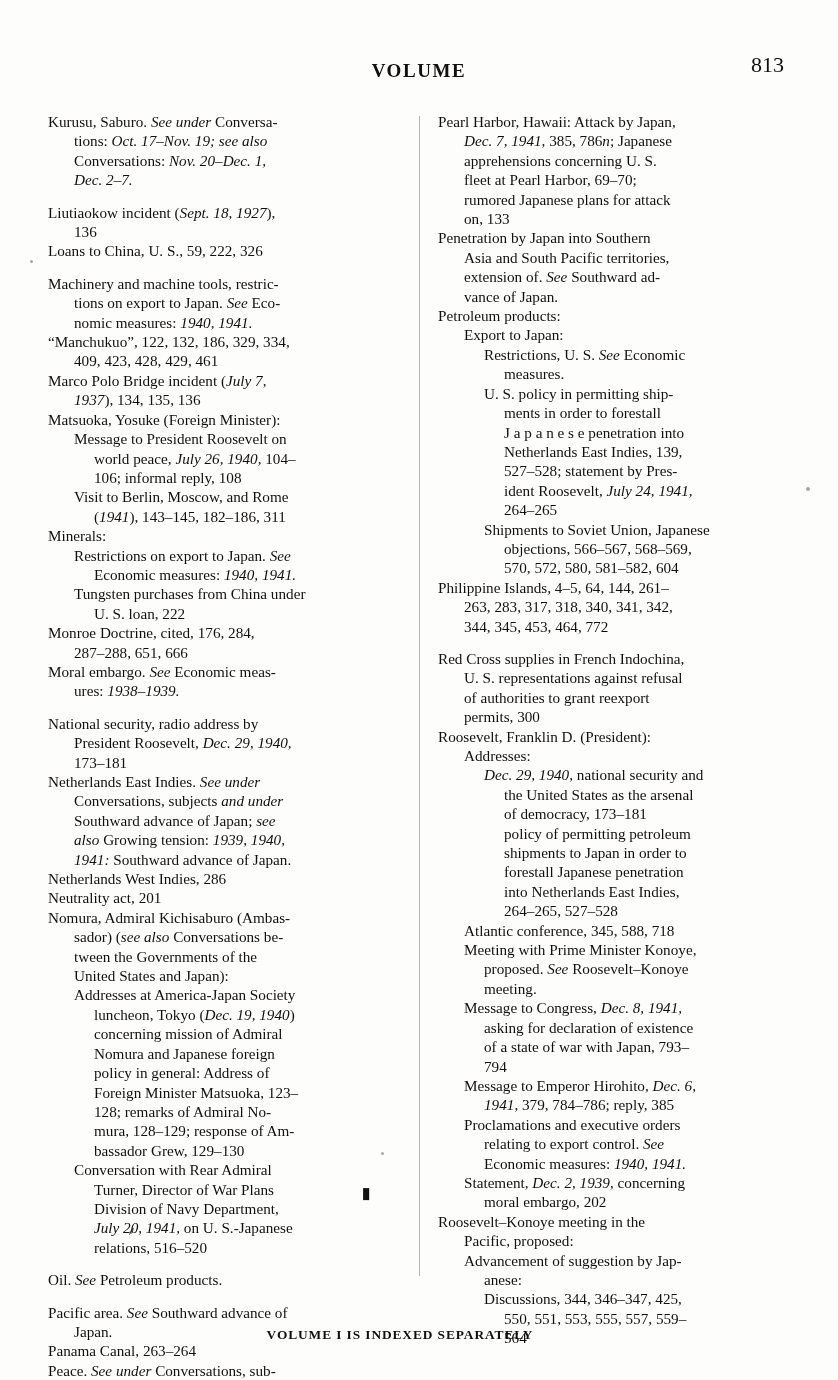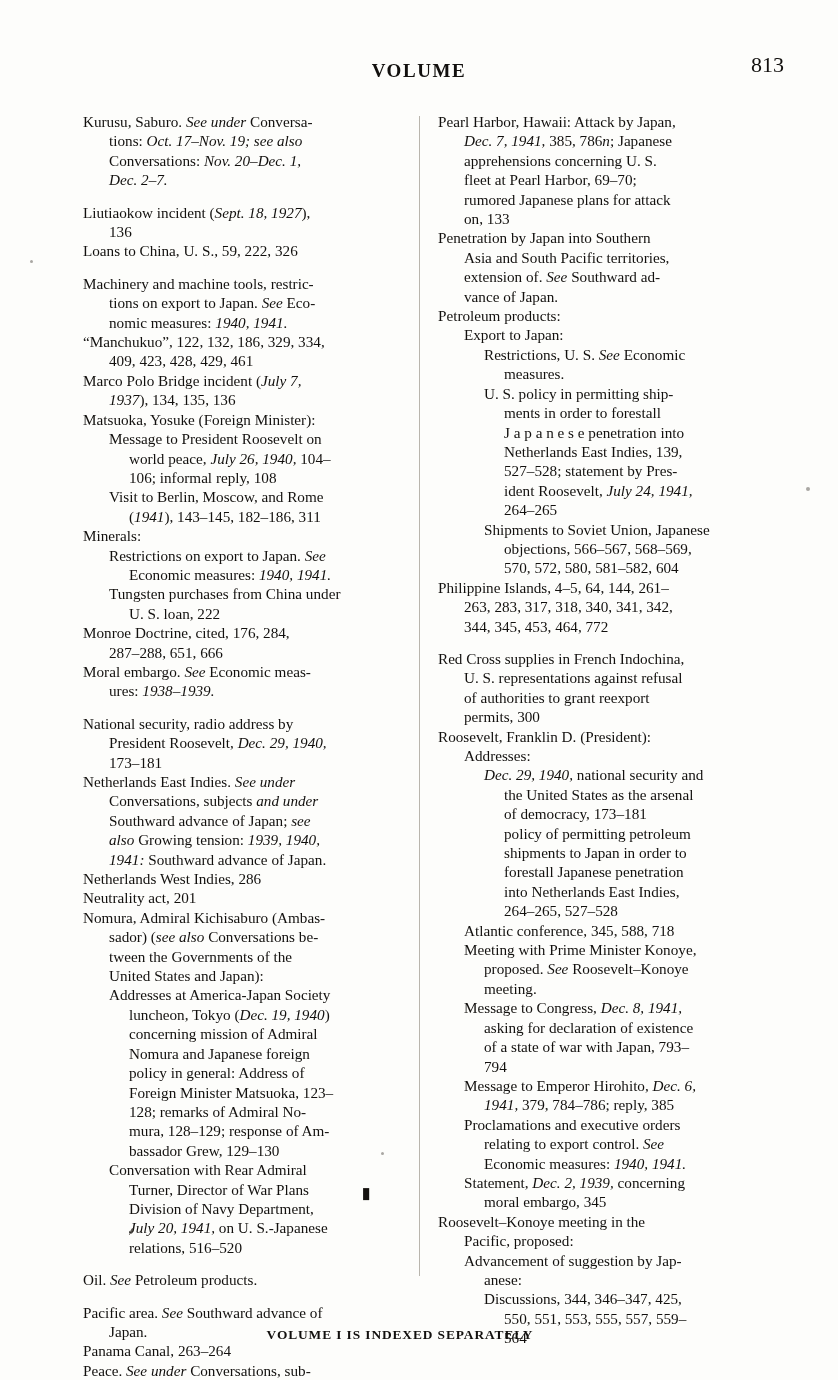--- a/index.html
+++ b/index.html
@@ -56,21 +56,21 @@
     height: 1190px;
   }
   .col {
     position: absolute;
     top: 0;
     width: 352px;
     font-size: 15.2px;
     line-height: 19.4px;
     text-align: left;
   }
-  .col-left { left: 0; margin-left: 35px; }
+  .col-left { left: 0; }
   .col-right { left: 390px; }
   .rule {
     position: absolute;
     left: 371px;
     top: 4px;
     width: 1px;
     height: 1160px;
     background: #b9b5ad;
   }
   .entry {
@@ -248,21 +248,21 @@
         <div class="entry lvl1">Message to Congress, <i>Dec. 8, 1941,</i></div>
         <div class="entry lvl2">asking for declaration of existence</div>
         <div class="entry lvl2">of a state of war with Japan, 793–</div>
         <div class="entry lvl2">794</div>
         <div class="entry lvl1">Message to Emperor Hirohito, <i>Dec. 6,</i></div>
         <div class="entry lvl2"><i>1941,</i> 379, 784–786; reply, 385</div>
         <div class="entry lvl1">Proclamations and executive orders</div>
         <div class="entry lvl2">relating to export control.  <i>See</i></div>
         <div class="entry lvl2">Economic measures: <i>1940, 1941.</i></div>
         <div class="entry lvl1">Statement, <i>Dec. 2, 1939,</i> concerning</div>
-        <div class="entry lvl2">moral embargo, 345</div>
+        <div class="entry lvl2">moral embargo, 202</div>
         <div class="entry lvl0">Roosevelt–Konoye  meeting  in  the</div>
         <div class="entry lvl1">Pacific, proposed:</div>
         <div class="entry lvl1">Advancement of suggestion by Jap-</div>
         <div class="entry lvl2">anese:</div>
         <div class="entry lvl2">Discussions,   344,   346–347,   425,</div>
         <div class="entry lvl3">550, 551, 553, 555, 557, 559–</div>
         <div class="entry lvl3">564</div>
       </div>
   </div>
 

